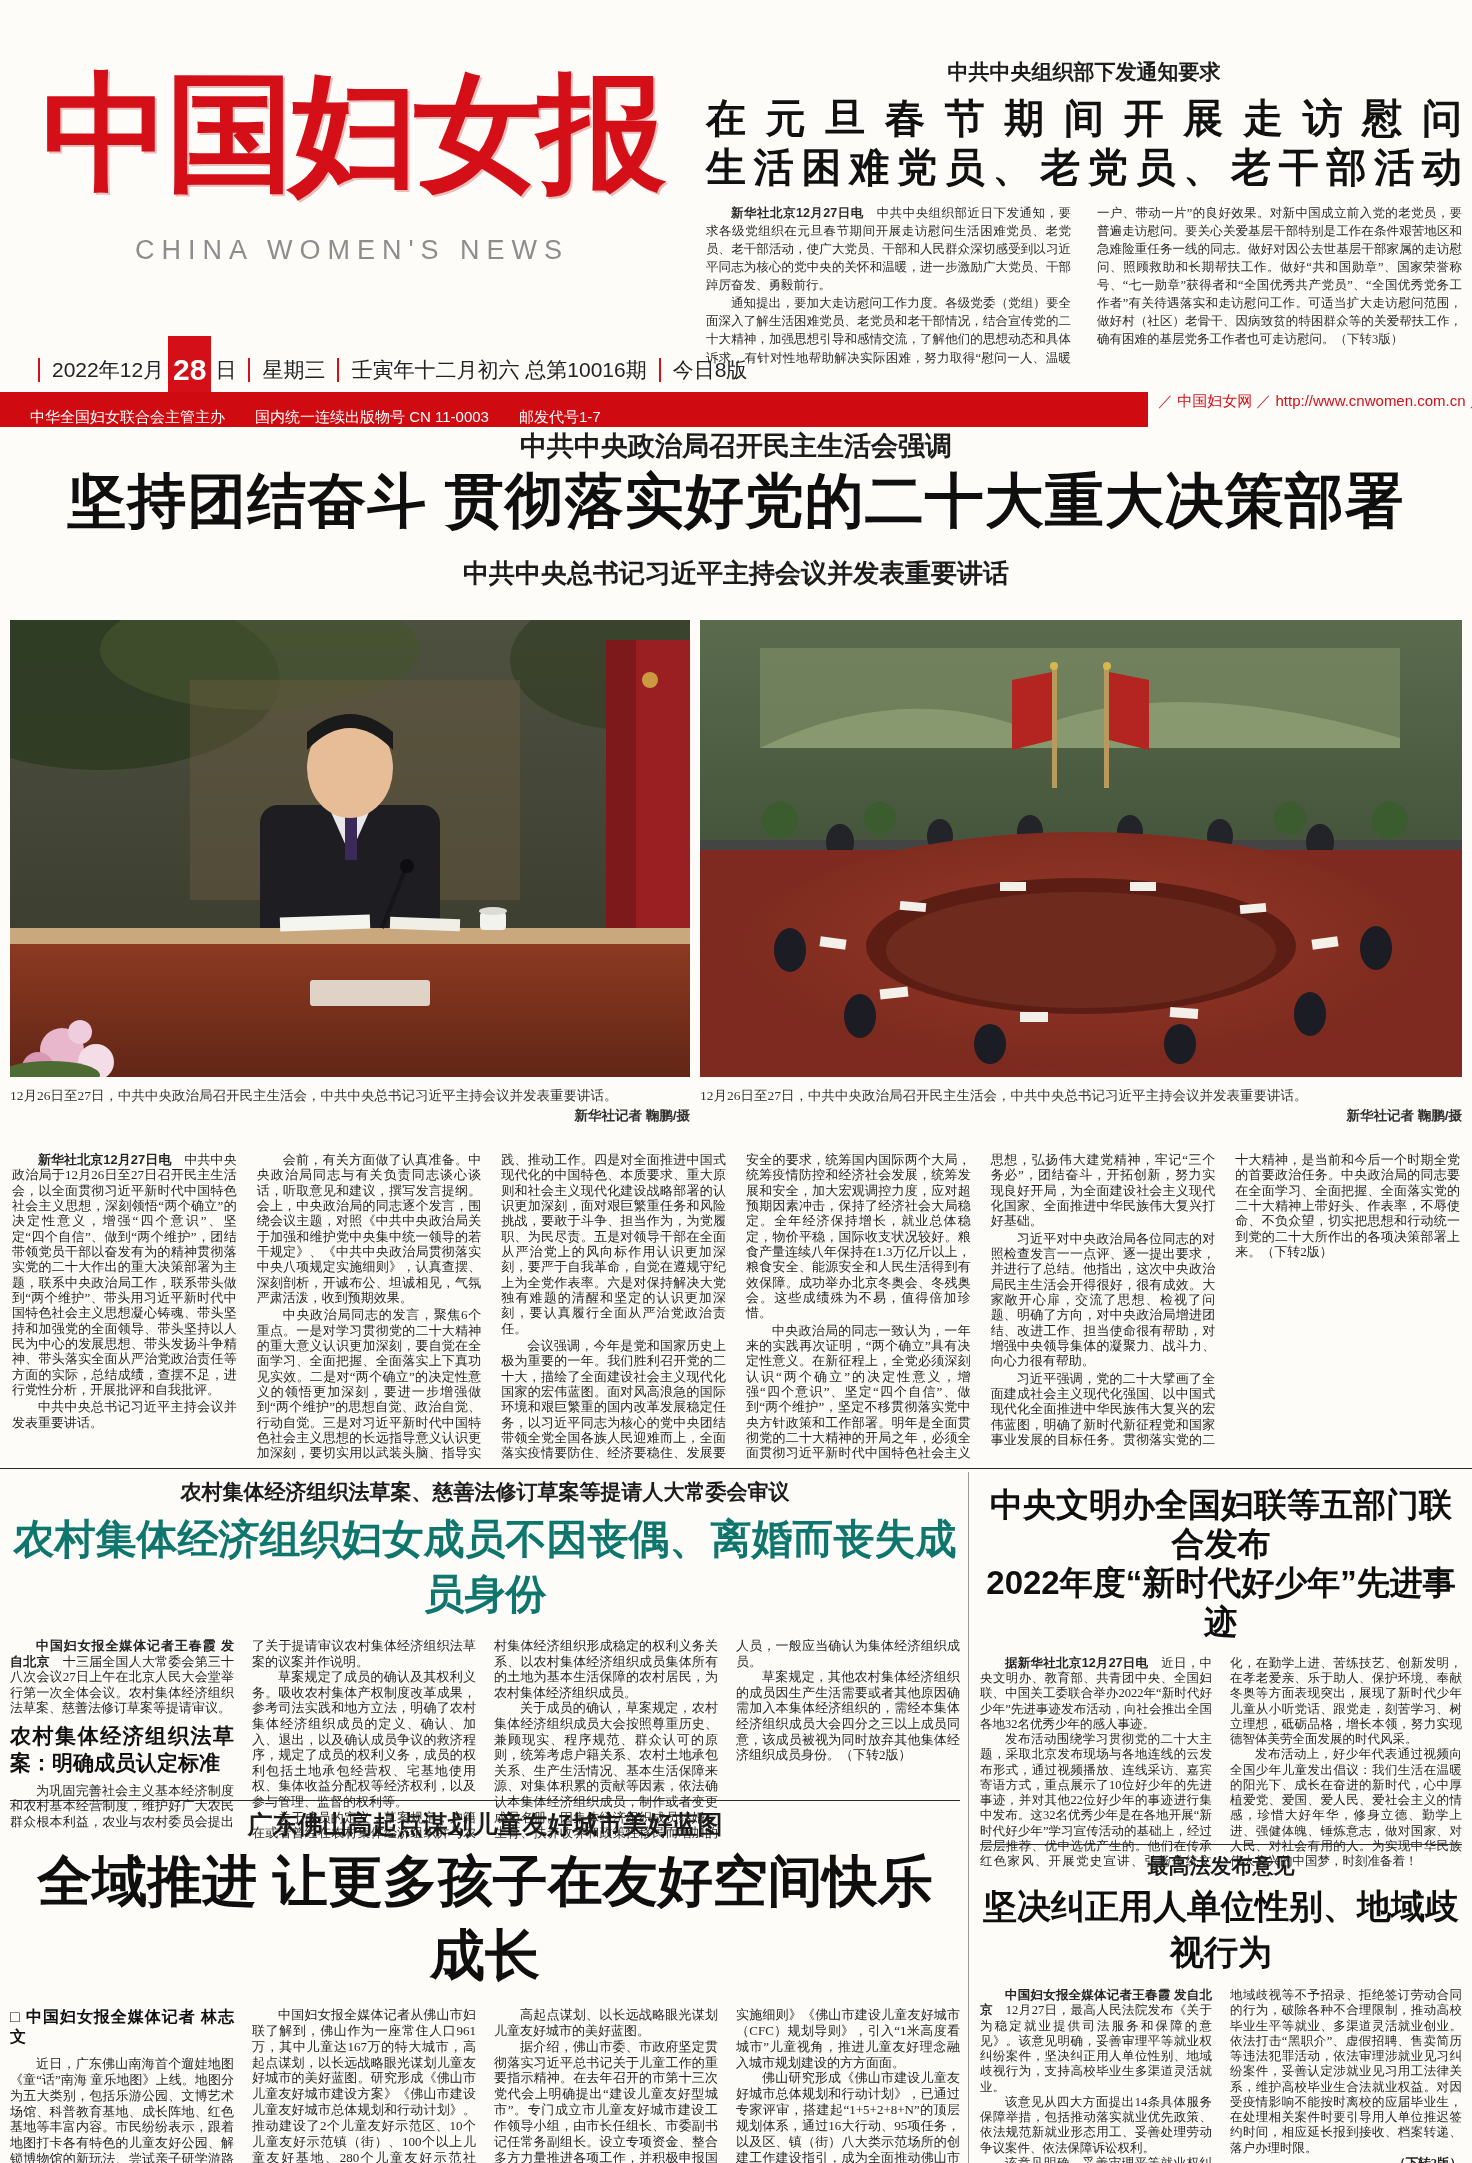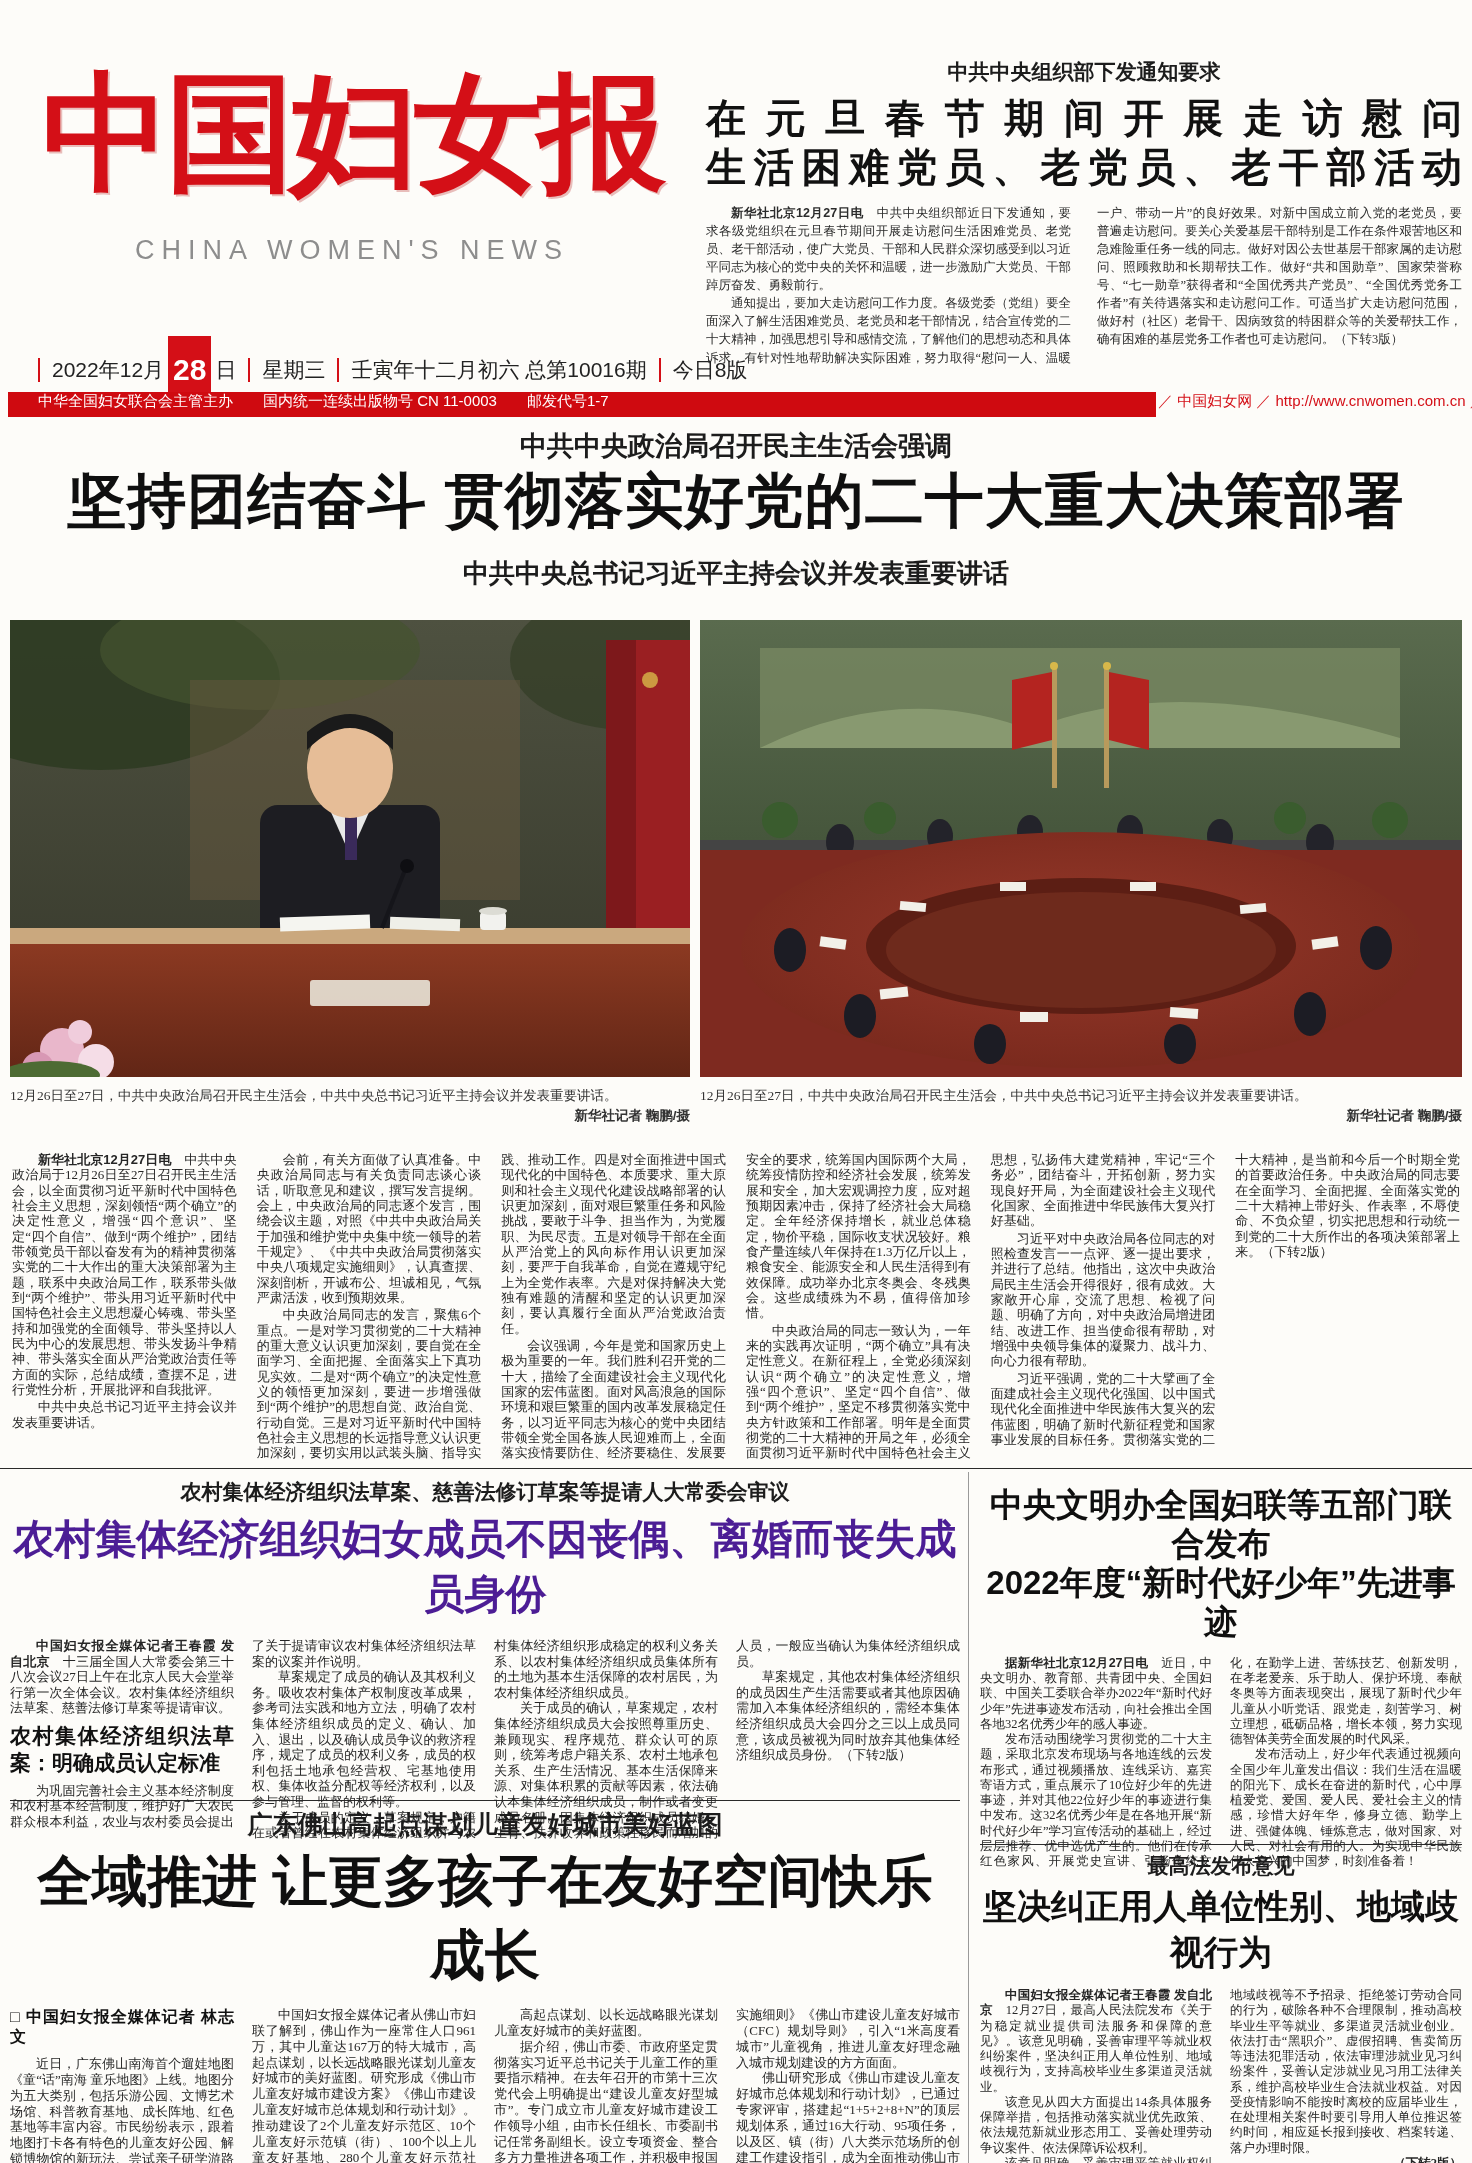--- a/index.html
+++ b/index.html
@@ -12,22 +12,22 @@
               text-shadow:2px 2px 0 rgba(170,0,0,.25);}
   .mast-eng{margin-top:14px;font-size:27px;letter-spacing:7px;color:#8d8d8d;
             font-family:"Liberation Sans","DejaVu Sans",sans-serif;}
   
   .dateline{position:absolute;left:26px;top:352px;width:950px;height:36px;display:flex;align-items:center;
             font-family:"Liberation Sans","DejaVu Sans",sans-serif;font-size:21px;color:#222;}
   .dl-tag{color:#d40f17;font-weight:bold;letter-spacing:10px;font-size:23px;}
   .dl-sep{width:2px;height:24px;background:#d40f17;margin:0 12px;flex:0 0 auto;}
   .dl-day{display:inline-block;background:#d40f17;color:#fff;font-weight:bold;font-size:30px;
           padding:16px 5px;margin:0 4px;line-height:36px;}
-  .pubbar{position:absolute;left:8px;top:392px;width:1148px;height:25px;background:#cf0a10;color:#fff;
-          font-family:"Liberation Sans","DejaVu Sans",sans-serif;font-size:15px;display:flex;align-items:flex-start;}
+  .pubbar{position:absolute;left:0;top:392px;width:1148px;height:35px;background:#cf0a10;color:#fff;
+          font-family:"Liberation Sans","DejaVu Sans",sans-serif;font-size:15px;display:flex;align-items:flex-end;}
   .pubbar span{margin-left:30px;white-space:nowrap;}
   .site{position:absolute;left:1158px;top:388px;width:304px;height:26px;color:#d40f17;
         font-family:"Liberation Sans","DejaVu Sans",sans-serif;font-size:15px;line-height:26px;white-space:nowrap;}
   
   .notice{position:absolute;left:706px;top:58px;width:756px;}
   .notice .kicker{text-align:center;font-size:21px;font-weight:bold;margin-bottom:8px;}
   .notice .hl{font-family:"Liberation Sans","DejaVu Sans",sans-serif;font-weight:900;font-size:40px;
               line-height:1.22;text-align:justify;text-align-last:justify;color:#111;}
   .notice .body{margin-top:12px;height:172px;overflow:hidden;columns:2;column-gap:26px;column-fill:auto;
                 font-size:12.5px;line-height:1.45;text-align:justify;color:#2b2b2b;}
@@ -48,21 +48,21 @@
   .lead-body{position:absolute;left:12px;top:1152px;width:1448px;height:310px;overflow:hidden;
              columns:6;column-gap:20px;column-fill:auto;font-size:13px;line-height:1.18;
              text-align:justify;color:#262626;}
   .lead-body p{margin:0 0 2px 0;}
   
   .rule{position:absolute;background:#2a2a2a;}
   
   .mid-left{position:absolute;left:10px;top:1478px;width:950px;}
   .mid-left .kicker{text-align:center;font-size:21px;font-weight:bold;}
   .mid-left .hl{text-align:center;font-size:41px;font-weight:900;margin-top:6px;
-                font-family:Liberation Serif, serif;color:#4c1d95;}
+                font-family:Liberation Serif, serif;color:#0f766e;}
   .mid-left .body{margin-top:16px;height:212px;overflow:hidden;columns:4;column-gap:18px;column-fill:auto;
                   font-size:13px;line-height:1.2;text-align:justify;color:#262626;}
   .inline-subhead{font-family:"Liberation Sans","DejaVu Sans",sans-serif;font-weight:bold;font-size:21px;
                   line-height:1.3;margin:6px 0;color:#111;break-inside:avoid;}
   .mid-right{position:absolute;left:980px;top:1486px;width:482px;}
   .mid-right .hl{text-align:center;font-size:33px;font-weight:900;line-height:1.18;
                  font-family:"Liberation Sans","DejaVu Sans",sans-serif;color:#0f0f0f;}
   .mid-right .body{margin-top:14px;height:218px;overflow:hidden;columns:2;column-gap:18px;column-fill:auto;
                    font-size:12.5px;line-height:1.22;text-align:justify;color:#262626;}
   .vrule{position:absolute;left:968px;top:1472px;width:1px;height:691px;background:#9a9a9a;}

